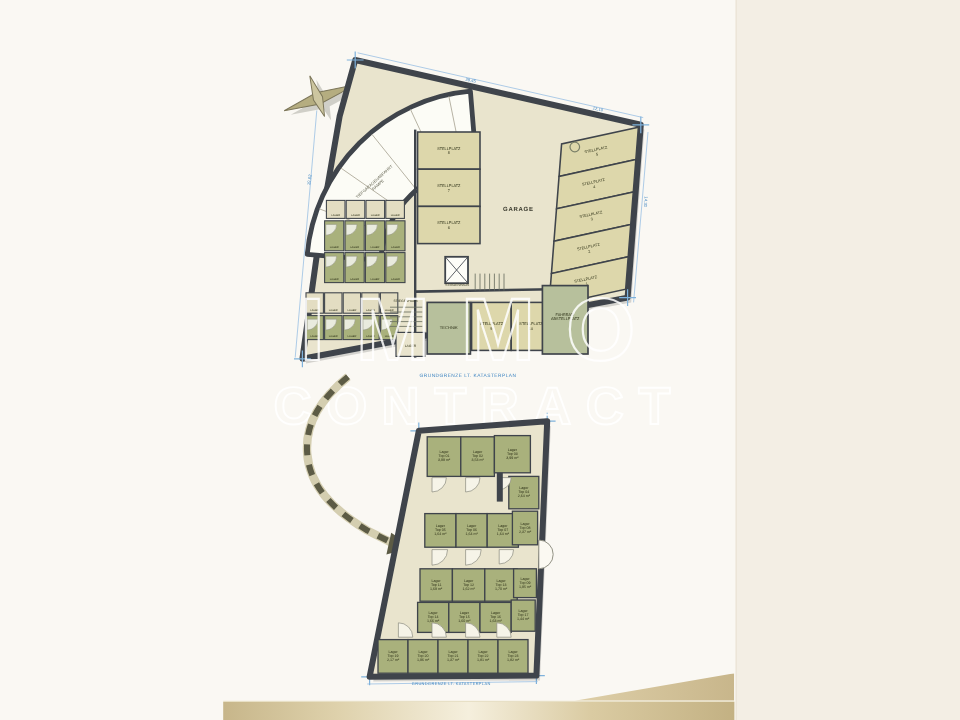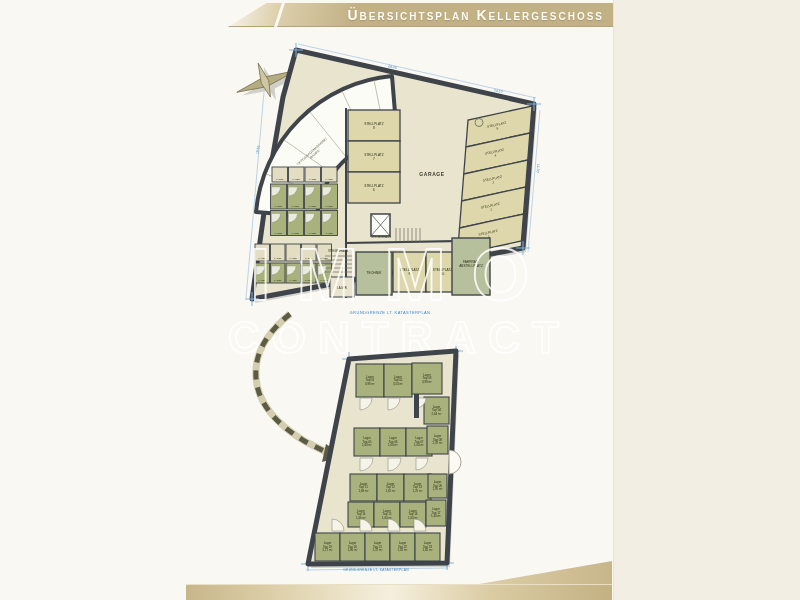--- a/index.html
+++ b/index.html
@@ -24,23 +24,20 @@
        clip-path:polygon(0 100%,100% 0,100% 100%);
        background:linear-gradient(90deg,#decfa8,#c8b68b);}
   svg{position:absolute;left:0;top:0;}
   svg text{font-family:"Liberation Sans",sans-serif;}
 </style>
 </head>
 <body>
 
 <div class="stage">
   <div class="right-strip"></div>
-  <div class="banner">
-    <span class="banner-title">Übersichtsplan Kellergeschoss</span>
-  </div>
   <div class="footer-wedge"></div>
   <div class="footer-band"></div>
 
   <svg width="800" height="600" viewBox="0 0 800 600">
 
     <g transform="translate(265,82) rotate(-20)">
       <g transform="translate(4,5)" opacity="0.5">
         <polygon points="34,0 0,5 -30,0 0,-5" fill="#a8a89e"></polygon>
         <polygon points="0,-20 4,0 0,16 -4,0" fill="#a8a89e"></polygon>
       </g>

